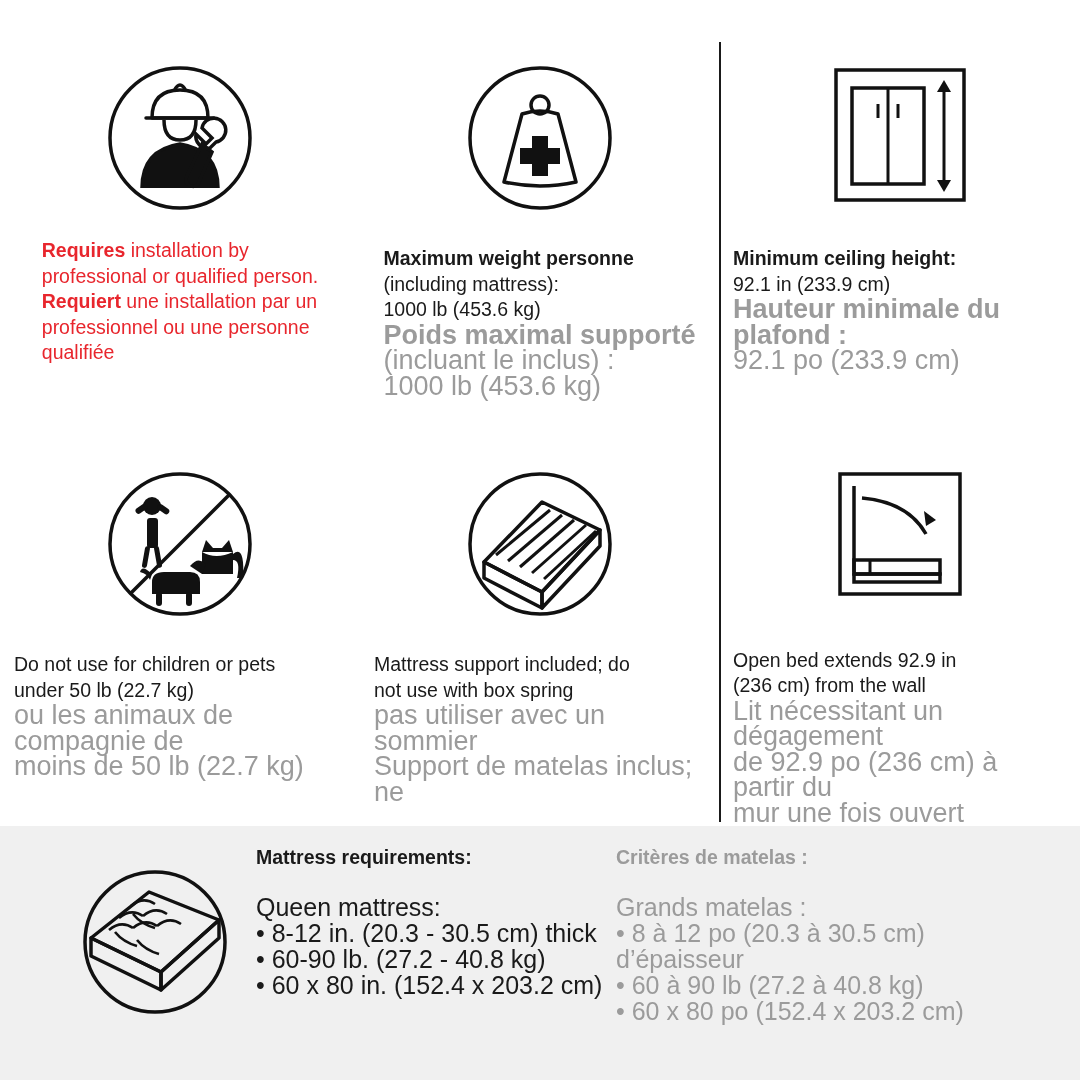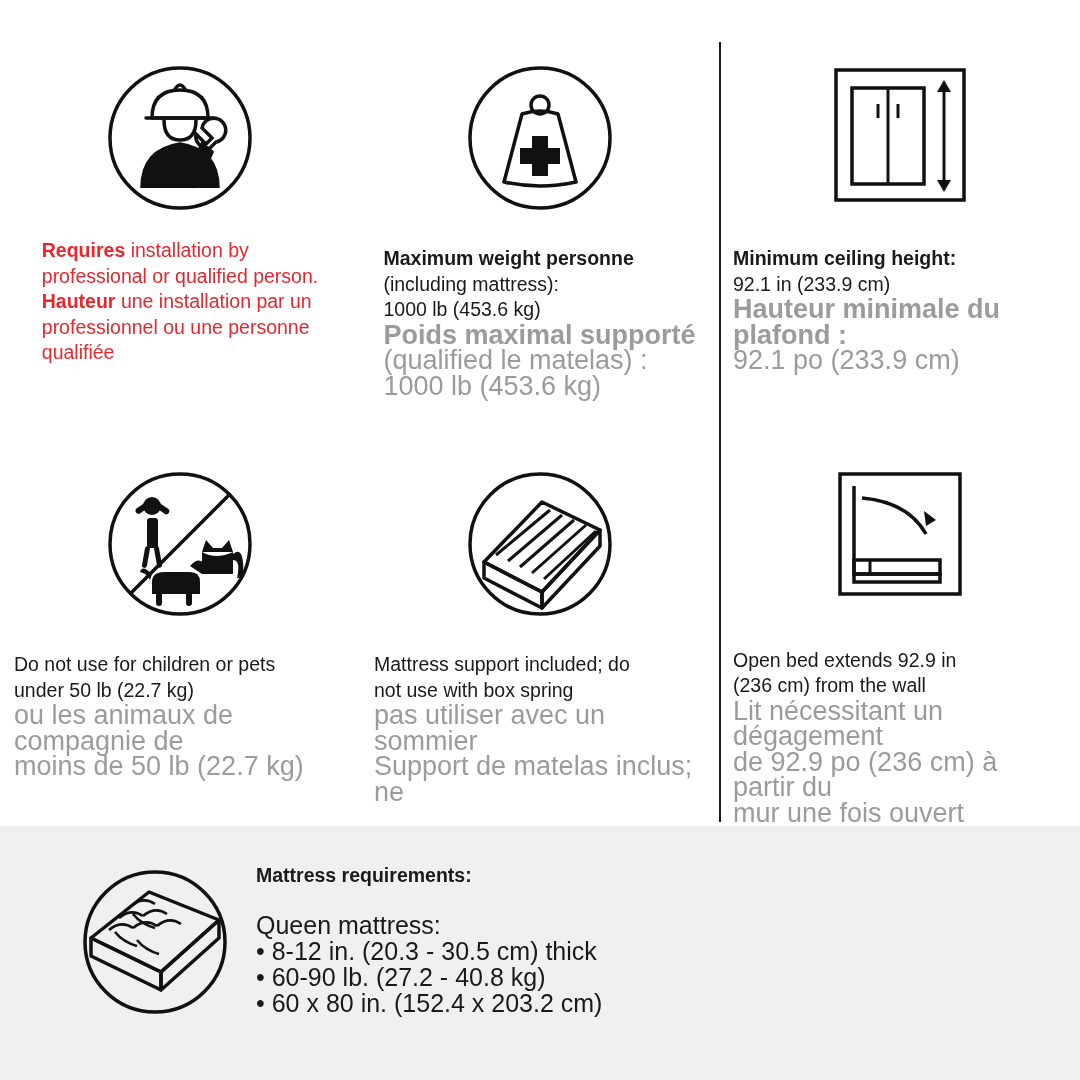--- a/index.html
+++ b/index.html
@@ -109,21 +109,21 @@
   }
   .bottom-icon {
     width: 190px;
     margin-left: 60px;
     margin-top: 36px;
     display: flex;
     align-items: center;
     justify-content: center;
   }
   .bottom-col {
-    margin-top: 36px;
+    margin-top: 18px;
   }
   .bottom-col.en {
     width: 360px;
     margin-left: 6px;
     color: #1a1a1a;
   }
   .bottom-col.fr {
     width: 400px;
     margin-left: 0px;
     color: #9b9b9b;
@@ -168,21 +168,21 @@
               <path d="M112 96 l-16 34 a7 7 0 0 0 12 6 l14 -32 z" fill="#111"></path>
             </g>
           </svg>
         </div>
         <div class="texts w-narrow">
           <div class="t-en">
             <span class="red-bold">Requires</span><span class="red"> installation by</span>
           </div>
           <div class="t-en red">professional or qualified person.</div>
           <div class="t-en">
-            <span class="red-bold">Hauteur</span><span class="red"> une installation par un</span>
+            <span class="red-bold">Requiert</span><span class="red"> une installation par un</span>
           </div>
           <div class="t-en red">professionnel ou une personne</div>
           <div class="t-en red">qualifiée</div>
         </div>
       </div>
 
       <div class="cell">
         <div class="icon-wrap">
           <svg width="180" height="180" viewBox="0 0 180 180">
             <circle cx="90" cy="90" r="70" fill="none" stroke="#111" stroke-width="3.5"></circle>
@@ -190,21 +190,21 @@
             <path d="M72 66 q18 -6 36 0 l18 68 q-36 8 -72 0 z" fill="none" stroke="#111" stroke-width="3.5" stroke-linejoin="round"></path>
             <rect x="82" y="88" width="16" height="40" fill="#111"></rect>
             <rect x="70" y="100" width="40" height="16" fill="#111"></rect>
           </svg>
         </div>
         <div class="texts">
           <div class="t-en bold">Maximum weight personne</div>
           <div class="t-en">(including mattress):</div>
           <div class="t-en">1000 lb (453.6 kg)</div>
           <div class="t-fr bold">Poids maximal supporté</div>
-          <div class="t-fr">(qualified le matelas) :</div>
+          <div class="t-fr">(incluant le inclus) :</div>
           <div class="t-fr">1000 lb (453.6 kg)</div>
         </div>
       </div>
 
       <div class="cell">
         <div class="icon-wrap">
           <svg width="180" height="180" viewBox="0 0 180 180">
             <rect x="26" y="22" width="128" height="130" fill="none" stroke="#111" stroke-width="3.5"></rect>
             <rect x="42" y="40" width="72" height="96" fill="none" stroke="#111" stroke-width="3.5"></rect>
             <line x1="78" y1="40" x2="78" y2="136" stroke="#111" stroke-width="3"></line>
@@ -331,15 +331,22 @@
     </div>
 
     <div class="bottom-col en">
       <div class="bottom-title">Mattress requirements:</div>
       <div class="bottom-line">Queen mattress:</div>
       <div class="bottom-line">• 8-12 in. (20.3 - 30.5 cm) thick</div>
       <div class="bottom-line">• 60-90 lb. (27.2 - 40.8 kg)</div>
       <div class="bottom-line">• 60 x 80 in. (152.4 x 203.2 cm)</div>
     </div>
 
+    <div class="bottom-col fr">
+      <div class="bottom-title">Critères de matelas :</div>
+      <div class="bottom-line">Grands matelas :</div>
+      <div class="bottom-line">• 8 à 12 po (20.3 à 30.5 cm) d’épaisseur</div>
+      <div class="bottom-line">• 60 à 90 lb (27.2 à 40.8 kg)</div>
+      <div class="bottom-line">• 60 x 80 po (152.4 x 203.2 cm)</div>
+    </div>
   </div>
 
 </div>
 
 </body></html>

